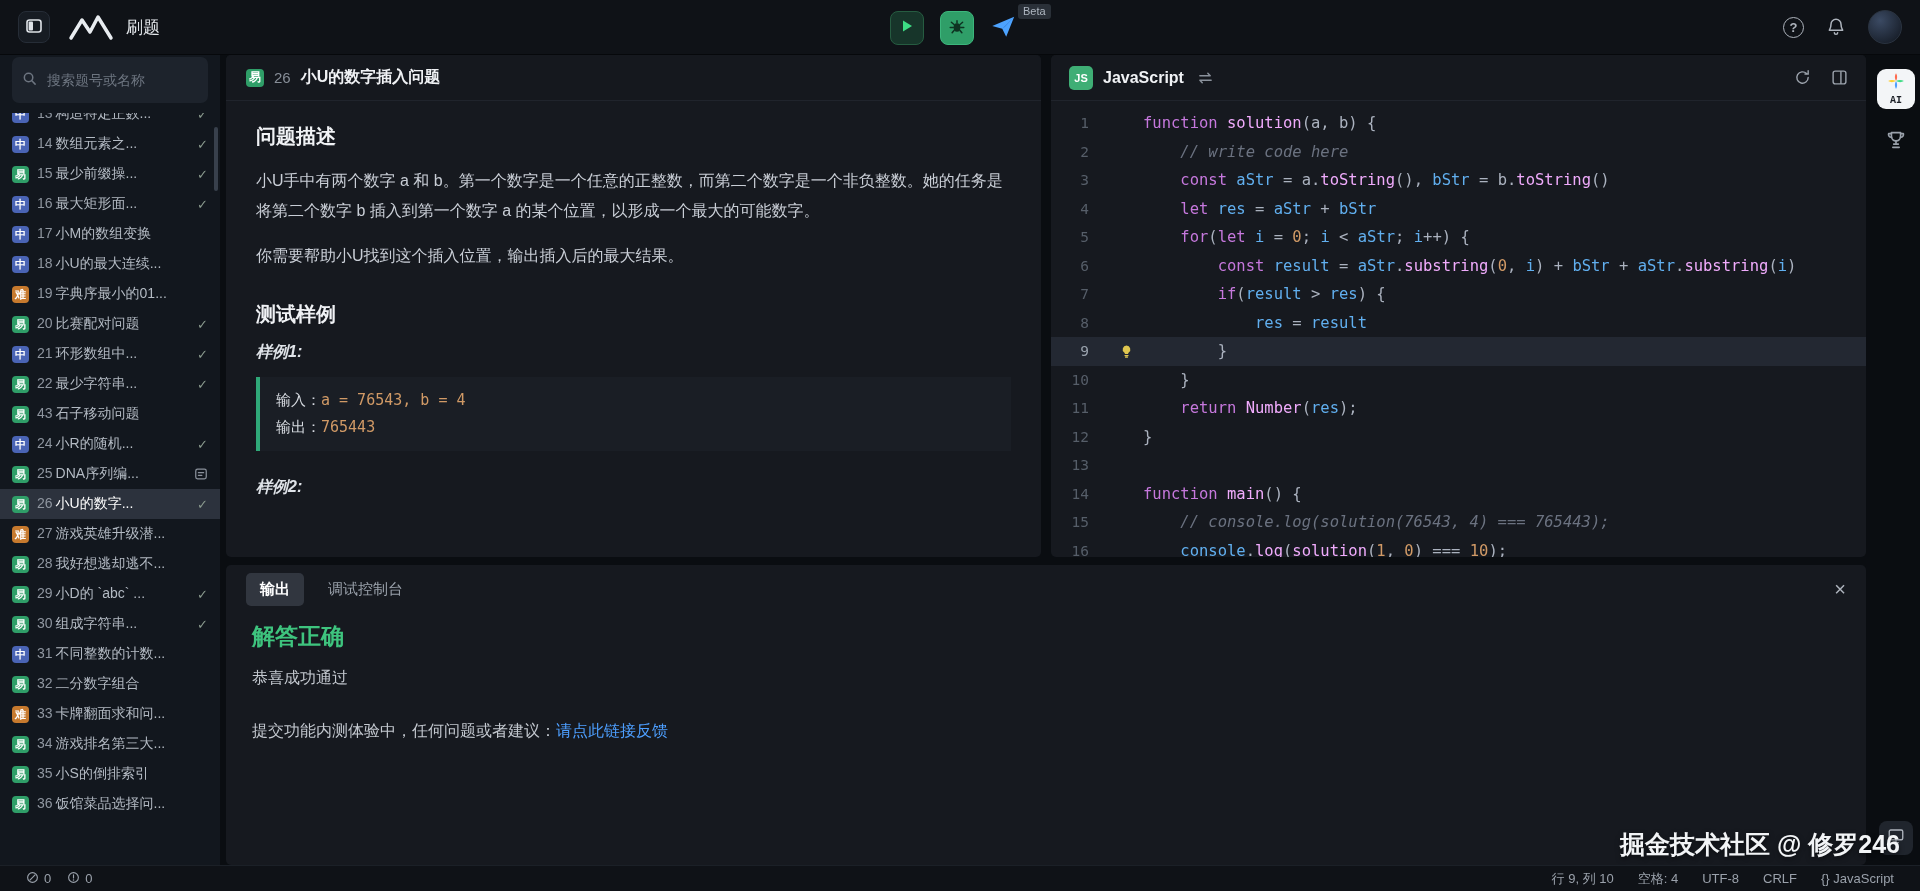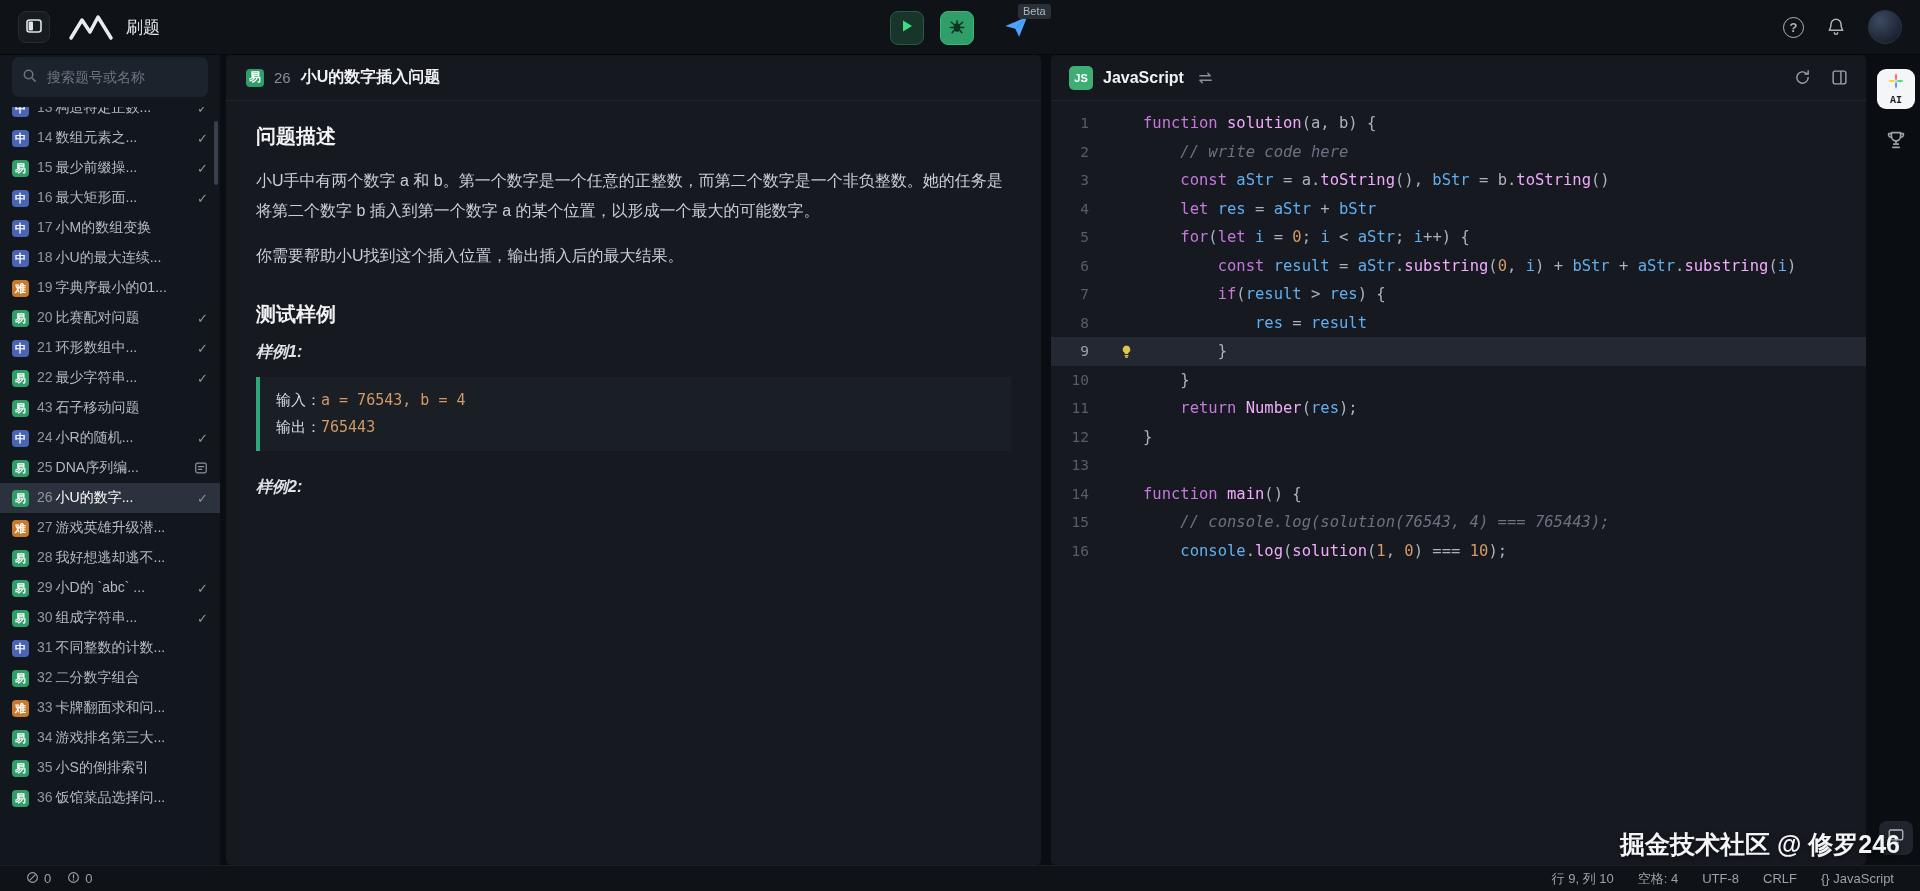--- a/index.html
+++ b/index.html
@@ -13,38 +13,38 @@
 
   
   .topbar { flex:0 0 55px; display:flex; align-items:center; background:#0f1217; padding:0 18px; position:relative; z-index:5; border-bottom:1px solid #06080b;}
   .logo-box { width:32px; height:32px; border-radius:8px; background:#171c23; border:1px solid #262d37; display:flex; align-items:center; justify-content:center; cursor:pointer;}
   .mountain { margin-left:18px; display:flex; align-items:center; }
   .app-label { margin-left:12px; font-size:17px; color:#e2e6ea; }
   .run-group { position:absolute; left:50%; top:0; height:55px; transform:translateX(-50%); display:flex; align-items:center; gap:16px; }
   .run-btn { width:34px; height:34px; border-radius:8px; display:flex; align-items:center; justify-content:center; cursor:pointer; }
   .play-btn { background:#17352a; border:1px solid #265c41; }
   .debug-btn { background:#2f9e68; border:1px solid #3cb67c; }
-  .submit-wrap { position:relative; width:40px; height:40px; display:flex; align-items:center; justify-content:flex-end; cursor:pointer; }
+  .submit-wrap { position:relative; width:40px; height:40px; display:flex; align-items:center; justify-content:flex-start; cursor:pointer; }
   .beta-badge { position:absolute; top:-4px; left:28px; background:#2a3038; color:#aeb6c0; font-size:11px; line-height:1; padding:2px 5px; border-radius:3px; }
   .right-group { margin-left:auto; display:flex; align-items:center; gap:22px; }
   .help-circle { width:21px; height:21px; border-radius:50%; border:1.6px solid #aeb4bd; color:#aeb4bd; font-size:13px; font-weight:bold; display:flex; align-items:center; justify-content:center; cursor:pointer; }
   .bell { display:flex; cursor:pointer; }
   .avatar { width:34px; height:34px; border-radius:50%; background:radial-gradient(circle at 35% 30%, #3b4a63, #10151d); border:1px solid #2a3340; cursor:pointer; }
 
   
   .main { flex:1; display:flex; min-height:0; }
 
   
   .sidebar { flex:0 0 220px; background:#12171e; display:flex; flex-direction:column; overflow:hidden; }
   .sb-header { flex:0 0 46px; display:flex; align-items:center; padding:0 14px; gap:8px; }
   .sb-title { font-size:16px; font-weight:bold; color:#eceff2; }
   .sb-count { font-size:14px; color:#8a919b; }
   .sb-icons { margin-left:auto; display:flex; gap:14px; align-items:center; color:#9aa1ab; }
   .plus-glyph { font-size:19px; line-height:1; color:#aab1ba; cursor:pointer; }
-  .sb-search { margin:2px 12px 10px; height:40px; background:#1d232c; border-radius:7px; display:flex; align-items:center; padding:0 10px; gap:8px; flex:0 0 auto;}
+  .sb-search { margin:2px 12px 10px; height:46px; background:#1d232c; border-radius:7px; display:flex; align-items:center; padding:0 10px; gap:8px; flex:0 0 auto;}
   .sb-search input { background:transparent; border:0; outline:0; color:#cfd4da; font-size:14px; width:100%; font-family:inherit;}
   .sb-search input::placeholder { color:#6d7580; }
   .sb-list { flex:1; overflow:hidden; position:relative; }
   .scroll-thumb { position:absolute; right:2px; top:14px; width:4px; height:64px; border-radius:2px; background:#38404c; }
   .sb-item { height:30px; display:flex; align-items:center; padding:0 12px; gap:8px; cursor:pointer; }
   .sb-item.cut { margin-top:-14px; }
   .sb-item.selected { background:#2c323d; }
   .diff-badge { width:17px; height:17px; border-radius:4px; font-size:11px; font-weight:bold; color:#fff; display:flex; align-items:center; justify-content:center; flex:0 0 17px; }
   .sb-item .label { font-size:14px; color:#b3bac3; white-space:nowrap; overflow:hidden; text-overflow:ellipsis; flex:1; }
   .sb-item .num { color:#8f96a0; margin-right:3px; }
@@ -442,20 +442,34 @@
               </div>
               <div class="code-row">
                 <span class="gutter">16</span>
                 <span class="margin-col"></span>
                 <span class="code-text"><span class="tk-w">    </span><span class="tk-v">console</span><span class="tk-w">.</span><span class="tk-f">log</span><span class="tk-w">(</span><span class="tk-f">solution</span><span class="tk-w">(</span><span class="tk-n">1</span><span class="tk-w">, </span><span class="tk-n">0</span><span class="tk-w">) === </span><span class="tk-n">10</span><span class="tk-w">);</span></span>
               </div>
             </div>
         </section>
       </div>
 
+      <section class="panel output-panel">
+        <div class="output-tabs">
+          <span class="tab active">输出</span>
+          <span class="tab inactive">调试控制台</span>
+          <span class="output-close">×</span>
+        </div>
+        <div class="output-body">
+          <div class="result-title">解答正确</div>
+          <div class="result-sub">恭喜成功通过</div>
+          <div class="feedback">
+            <span>提交功能内测体验中，任何问题或者建议：</span><a>请点此链接反馈</a>
+          </div>
+        </div>
+      </section>
     </div>
 
     <div class="rail">
       <div class="ai-icon">
         <span>
           <svg width="18" height="18" viewBox="0 0 24 24">
               <path d="M12 12 C10 8.5 10 4.5 12 1.5 C14 4.5 14 8.5 12 12" fill="#ff6a4d"></path>
               <path d="M12 12 C15.5 10 19.5 10 22.5 12 C19.5 14 15.5 14 12 12" fill="#3ddc84"></path>
               <path d="M12 12 C14 15.5 14 19.5 12 22.5 C10 19.5 10 15.5 12 12" fill="#4d9fff"></path>
               <path d="M12 12 C8.5 14 4.5 14 1.5 12 C4.5 10 8.5 10 12 12" fill="#ffd02e"></path>

